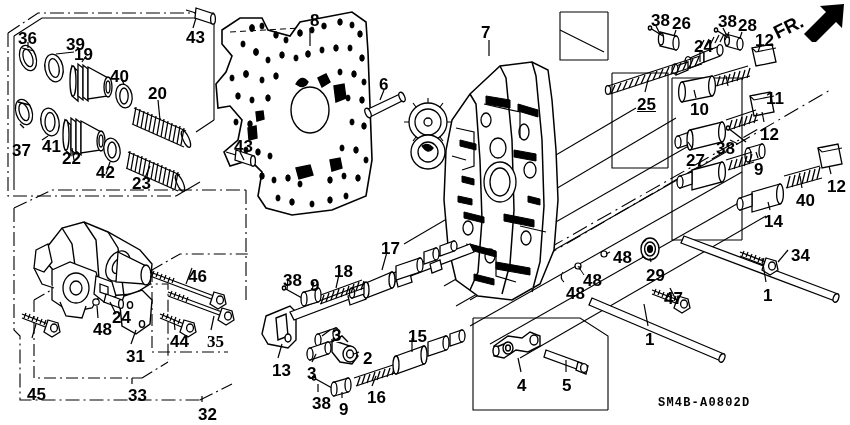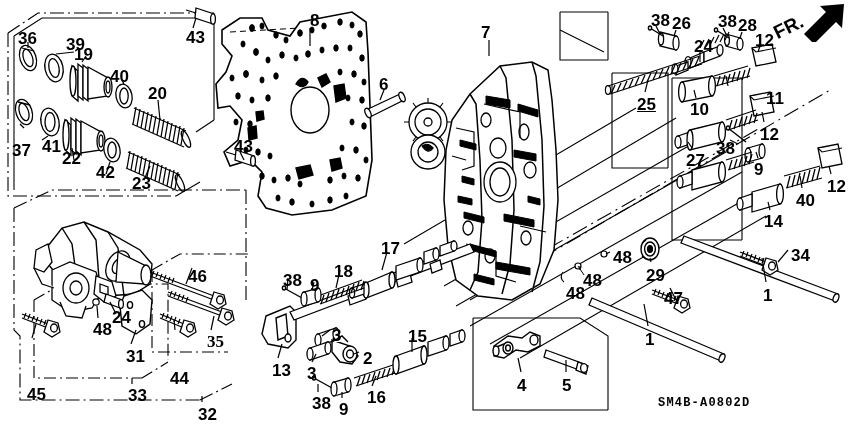--- a/index.html
+++ b/index.html
@@ -741,21 +741,21 @@
       <div class="lbl n" style="left: 307px; top: 365px;">3</div>
       <div class="lbl n" style="left: 363px; top: 350px;">2</div>
       <div class="lbl n" style="left: 312px; top: 395px;">38</div>
       <div class="lbl n" style="left: 339px; top: 401px;">9</div>
       <div class="lbl n" style="left: 367px; top: 389px;">16</div>
       <div class="lbl n" style="left: 408px; top: 328px;">15</div>
       <div class="lbl n" style="left: 517px; top: 377px;">4</div>
       <div class="lbl n" style="left: 562px; top: 377px;">5</div>
       <div class="lbl n" style="left: 188px; top: 268px;">46</div>
       <div class="lbl n" style="left: 207px; top: 333px; font-family: Liberation Serif, serif;">35</div>
-      <div class="lbl n" style="left: 170px; top: 333px; margin-top: 37px;">44</div>
+      <div class="lbl n" style="left: 170px; top: 333px;">44</div>
       <div class="lbl n" style="left: 112px; top: 309px;">24</div>
       <div class="lbl n" style="left: 93px; top: 321px;">48</div>
       <div class="lbl n" style="left: 126px; top: 348px;">31</div>
       <div class="lbl n" style="left: 27px; top: 341px; margin-top: 45px;">45</div>
       <div class="lbl n" style="left: 128px; top: 387px;">33</div>
       <div class="lbl n" style="left: 198px; top: 406px;">32</div>
     </div>
 
 </div>
 

